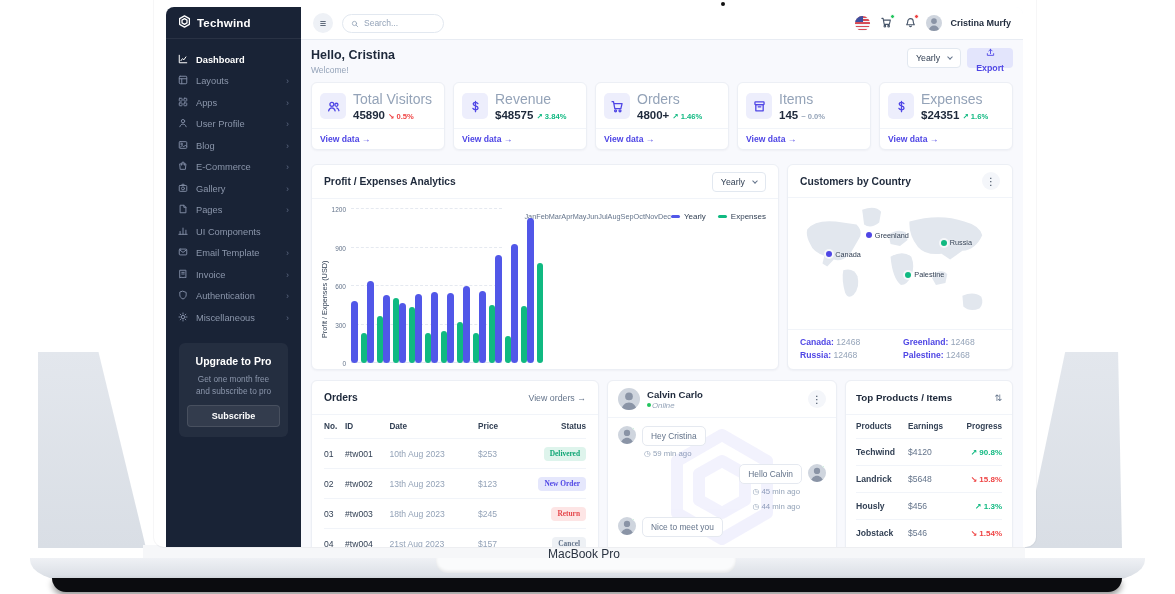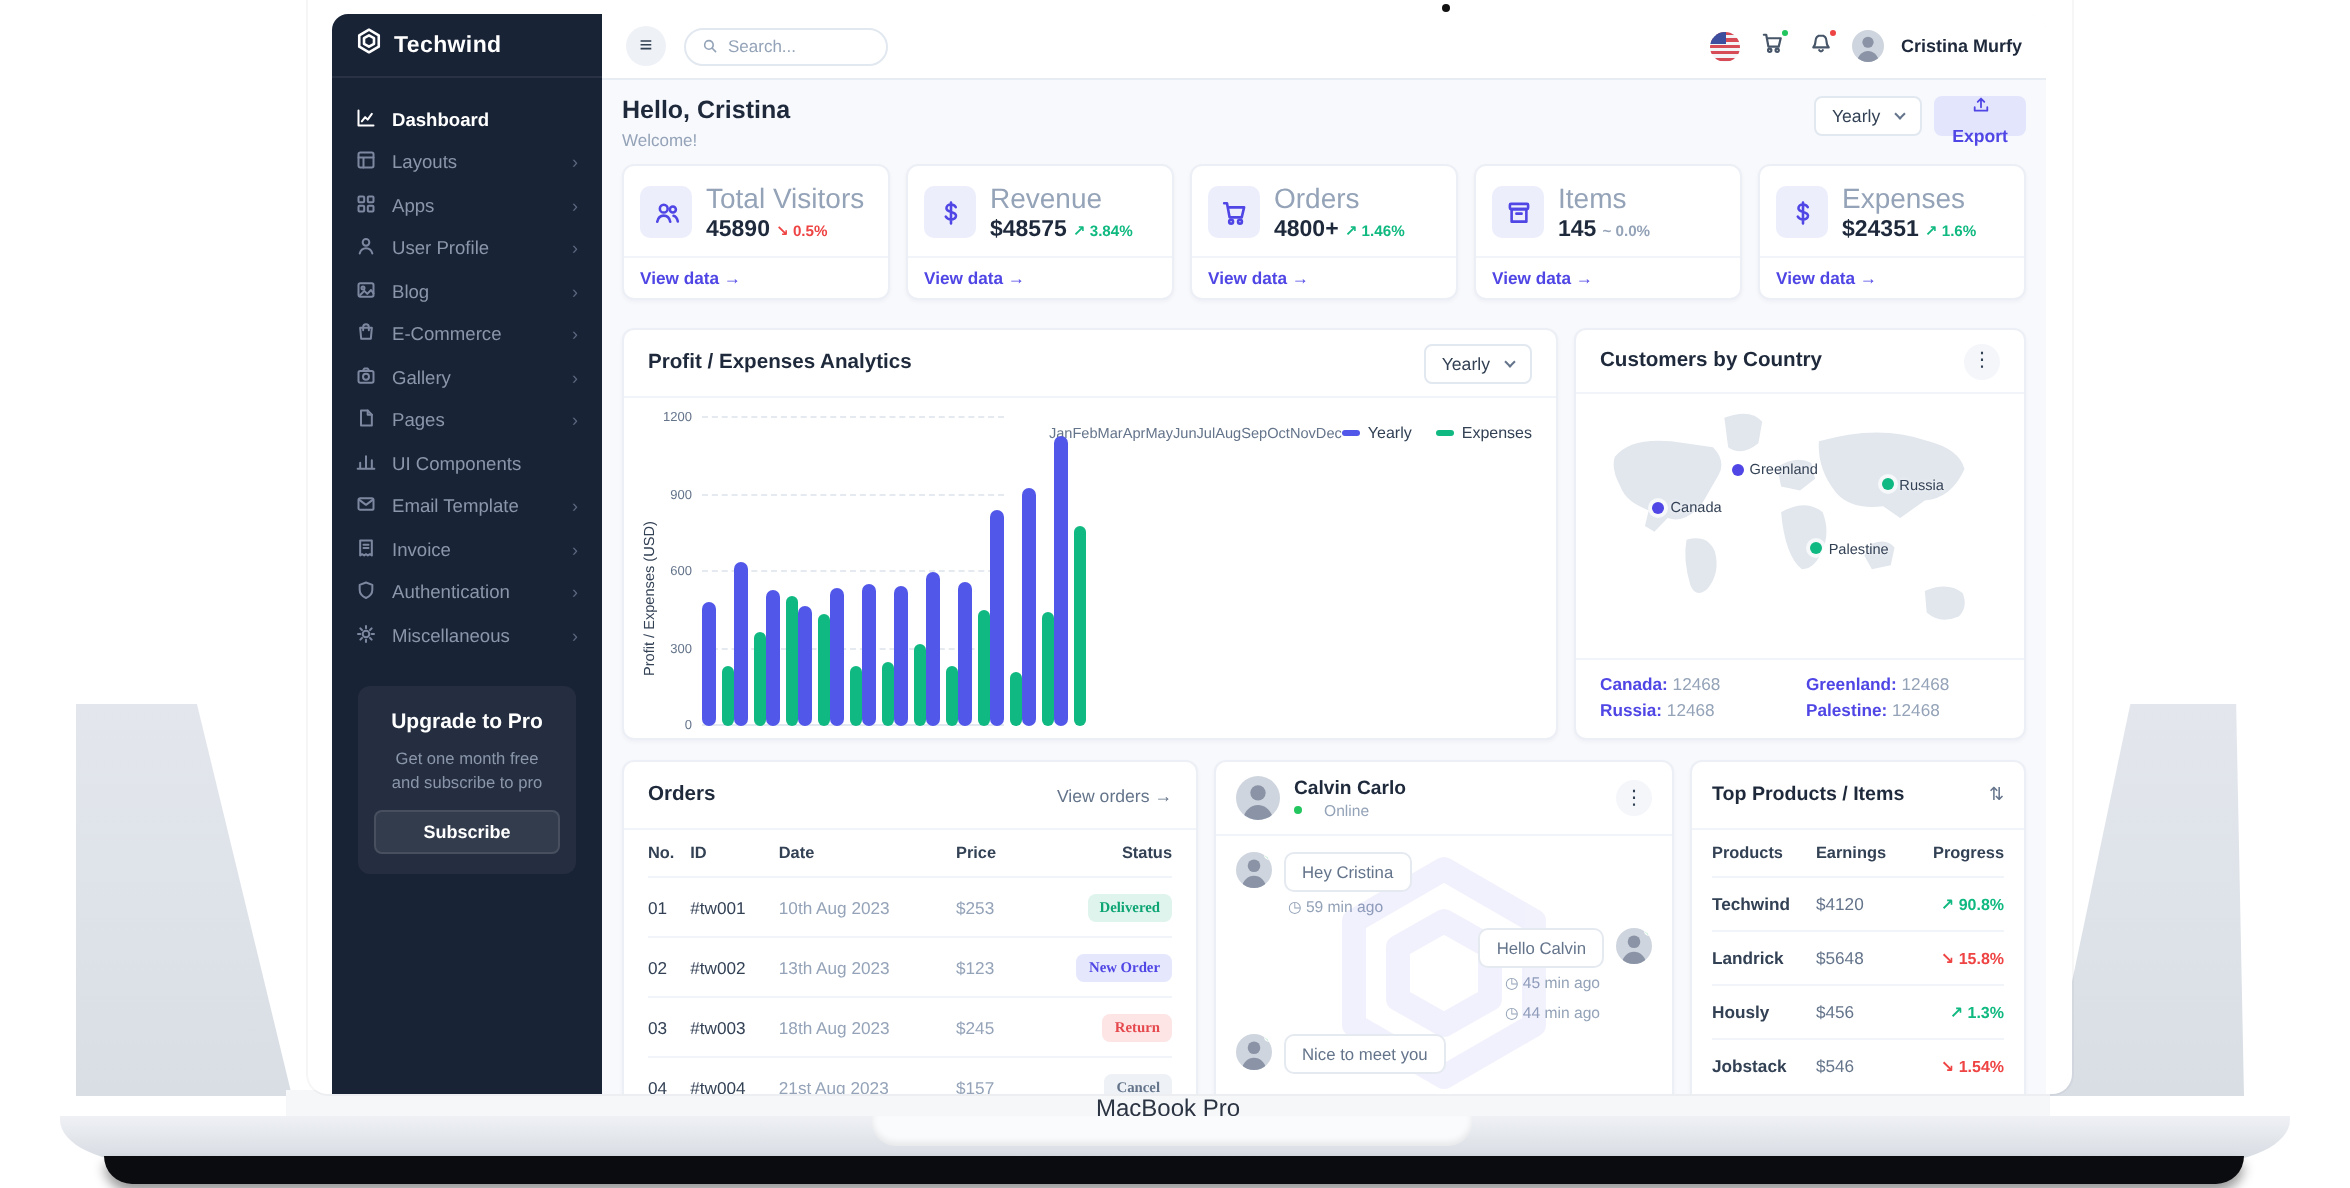--- a/index.html
+++ b/index.html
@@ -150,21 +150,21 @@
   .col-right { text-align:right !important; }
   .badge { display:inline-block; font-size:7.4px; font-weight:bold; padding:2.5px 6px; border-radius:4px; white-space:nowrap;font-family:Liberation Serif, serif; }
   .badge.delivered { background:#def4ec; color:#0ea574; }
   .badge.new { background:#e5e7fc; color:#4f46e5; }
   .badge.return { background:#fde5e5; color:#e5484d; }
   .badge.cancel { background:#eef1f5; color:#64748b; }
 
   .chat-card { flex:1; display:flex; flex-direction:column; overflow:hidden; position:relative; }
   .chat-head { display:flex; align-items:center; gap:7px; padding:7px 10px; border-bottom:1px solid #f1f4f9; }
   .chat-name { font-size:9.6px; font-weight:bold; color:#1e293b; }
-  .chat-status { font-size:7.8px; color:#94a3b8; display:flex; align-items:center; gap:11px; margin-top:1px; }
+  .chat-status { font-size:7.8px; color:#94a3b8; display:flex; align-items:center; gap:1px; margin-top:1px;font-style:italic; }
   .status-dot { width:4px; height:4px; border-radius:50%; background:#22c55e; }
   .chat-body { position:relative; flex:1; padding:8px 10px; overflow:hidden; }
   .watermark { position:absolute; left:50%; top:50%; transform:translate(-50%,-50%); opacity:.07; }
   .watermark svg { width:120px; height:120px; stroke:#4f46e5; }
   .msg-row { display:flex; gap:6px; margin-bottom:3px; position:relative; }
   .msg-row.right { justify-content:flex-end; }
   .bubble { background:#fff; border:1px solid #e5e9f0; border-radius:5px; padding:4px 8px; font-size:8.4px; color:#64748b; }
   .msg-time { font-size:7.8px; color:#94a3b8; margin:2px 0 6px; }
   .msg-time.left { margin-left:26px; }
   .msg-time.right { text-align:right; margin-right:26px; }

